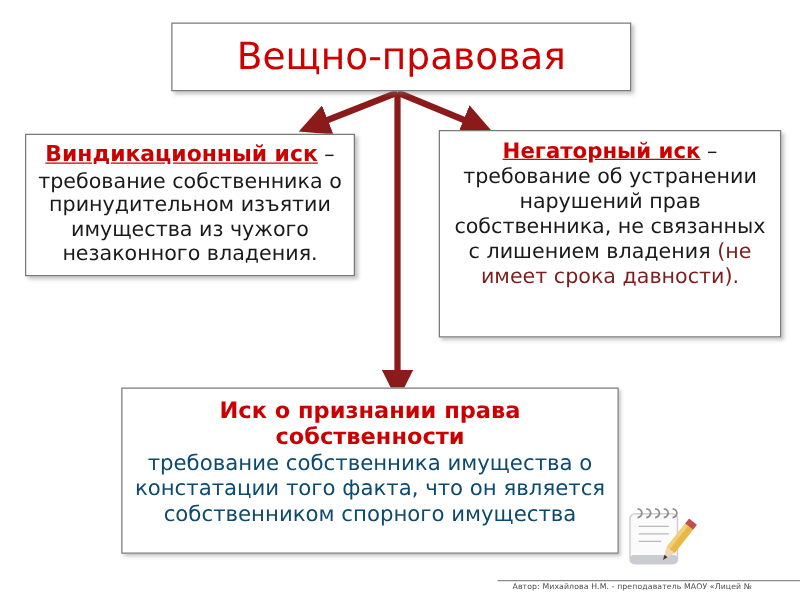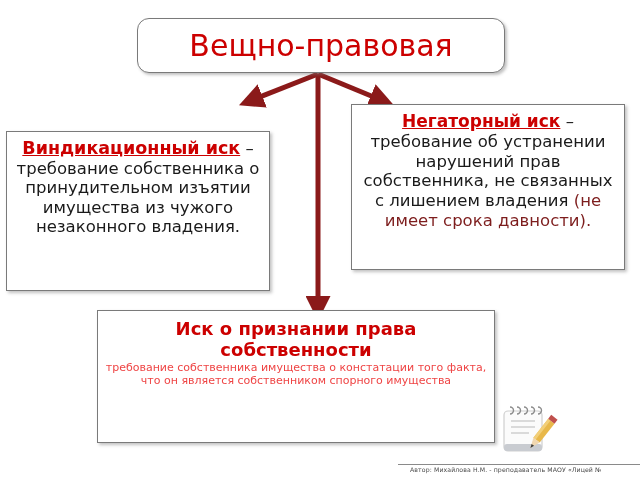--- a/index.html
+++ b/index.html
@@ -37,40 +37,38 @@
     z-index: 3;
   }
   .title-box {
     left: 137px;
     top: 18px;
     width: 368px;
     height: 55px;
     display: flex;
     align-items: center;
     justify-content: center;
-    border-radius: 12px;
   }
   .title-text {
     color: #CC0000;
     font-size: 30px;
     line-height: 1.05;
     white-space: nowrap;
     font-family: "DejaVu Sans", sans-serif;
   }
   .left-box {
-    left: 6px;
+    left: 20px;
     top: 107px;
     width: 264px;
-    height: 160px;
+    height: 114px;
     padding: 6px 6px 4px 6px;
     display: flex;
     flex-direction: column;
     justify-content: flex-start;
     align-items: center;
-    margin-top: 24px;
   }
   .right-box {
     left: 351px;
     top: 104px;
     width: 274px;
     height: 166px;
     padding: 6px 5px 4px 5px;
     display: flex;
     flex-direction: column;
     justify-content: flex-start;
@@ -120,23 +118,23 @@
     color: #7d1d1d;
   }
   .bottom-head {
     color: #CC0000;
     font-weight: bold;
     font-size: 18px;
     line-height: 1.14;
     margin-bottom: 1px;
   }
   .bottom-para {
-    font-size: 11px;
+    font-size: 17px;
     line-height: 1.2;
-    color: #ef4444;
+    color: #0c4a6e;
   }
   .notepad {
     position: absolute;
     left: 497px;
     top: 403px;
     width: 62px;
     height: 58px;
     z-index: 4;
   }
   .footer-rule {

